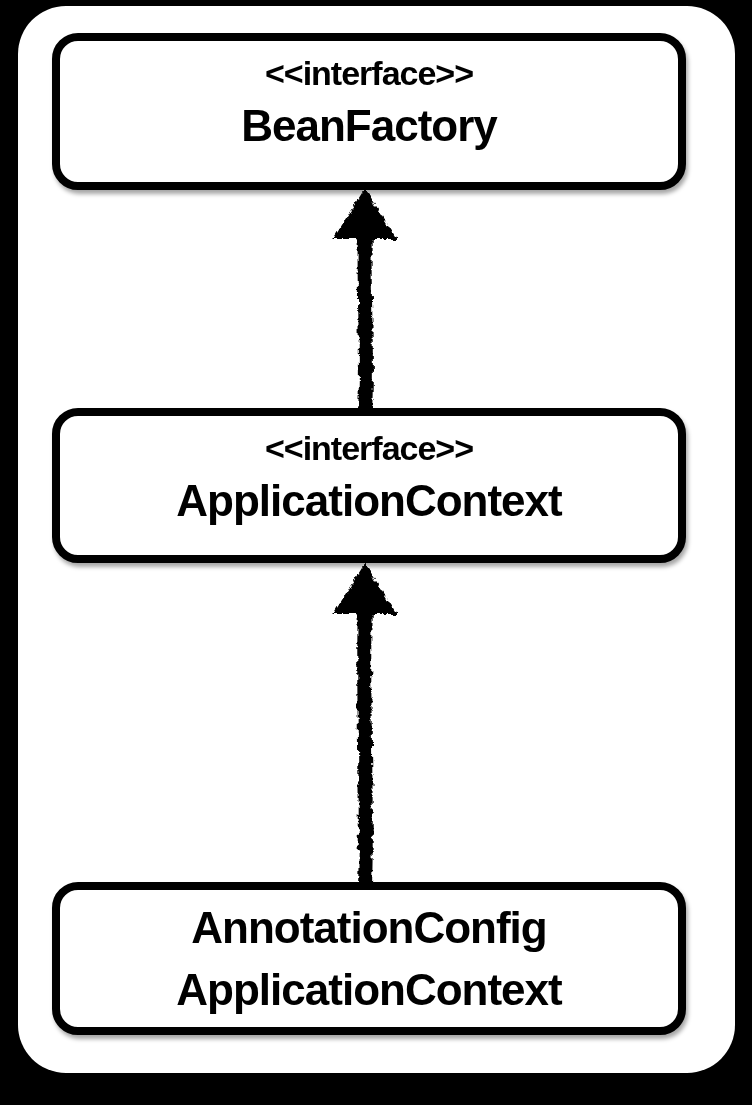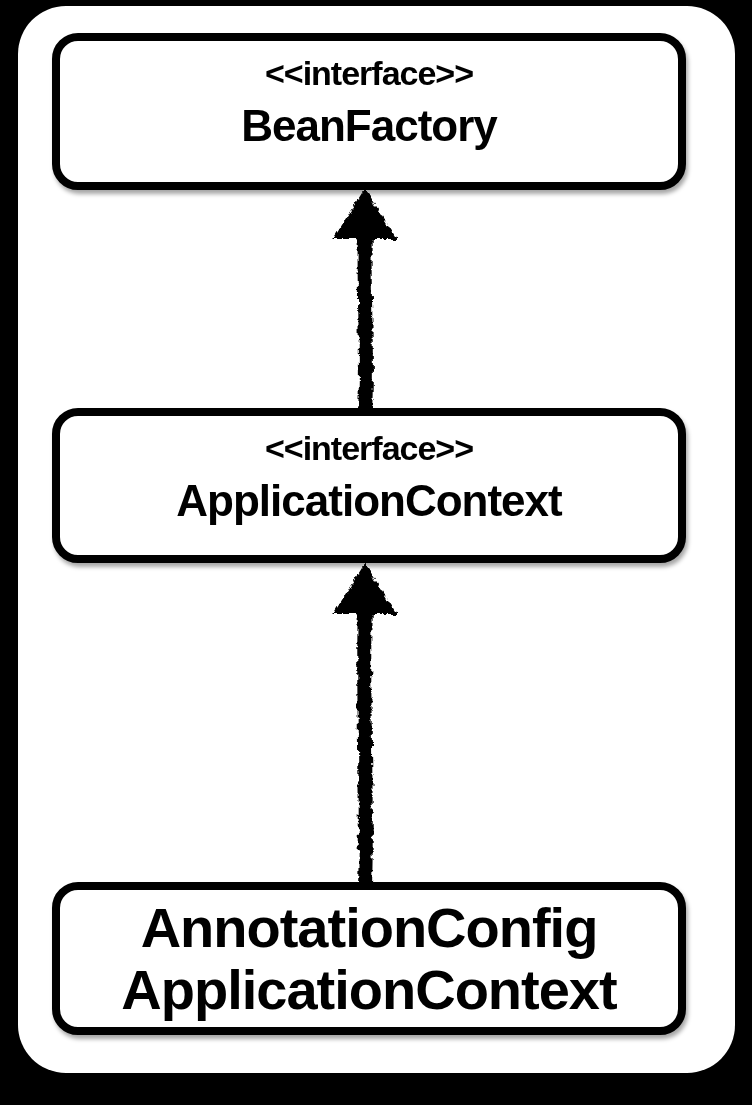--- a/index.html
+++ b/index.html
@@ -44,21 +44,21 @@
     font-weight: bold;
     letter-spacing: -1px;
   }
   .class-name {
     font-size: 44px;
     line-height: 62px;
     font-weight: bold;
     letter-spacing: -1px;
   }
   .class-name-2line {
-    font-size: 56px;
+    font-size: 44px;
     line-height: 62px;
     font-weight: bold;
     letter-spacing: -1px;
   }
   .arrow {
     position: absolute;
     left: 302px;             
     overflow: visible;
   }
   .arrow-upper { top: 180px; }  

